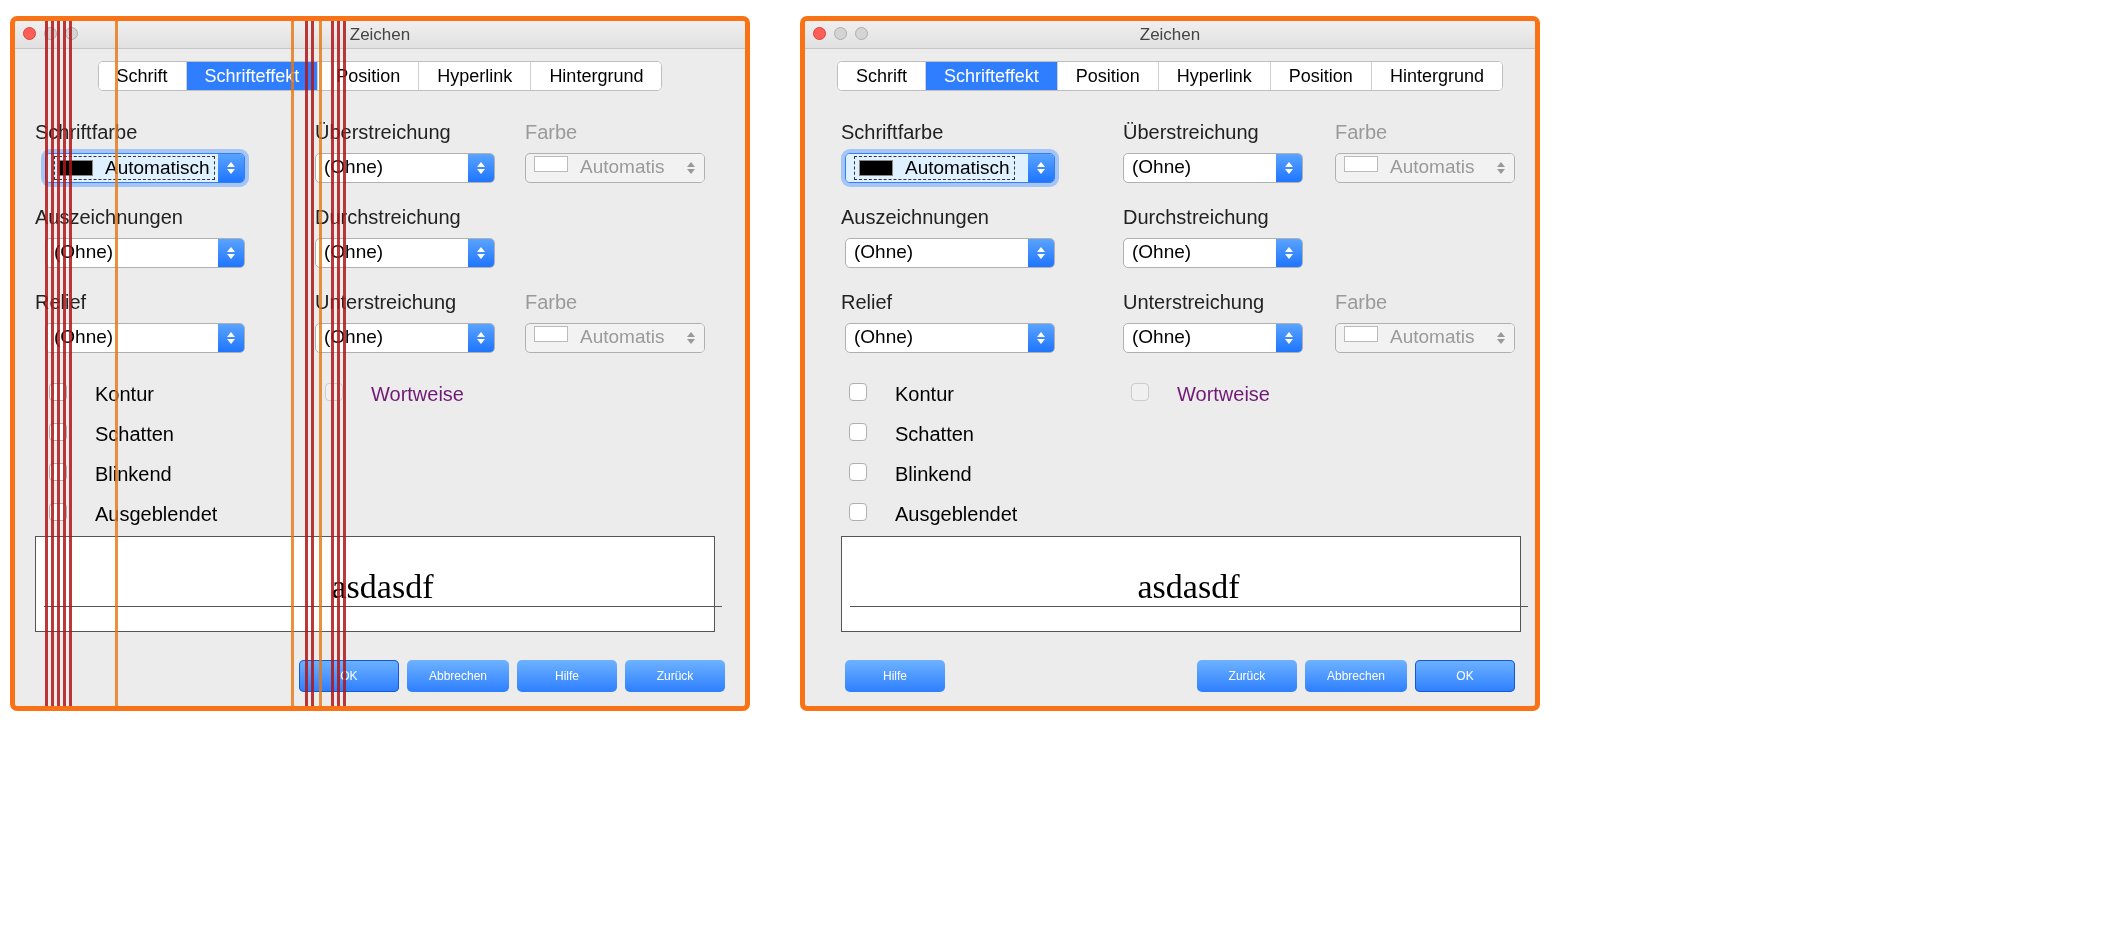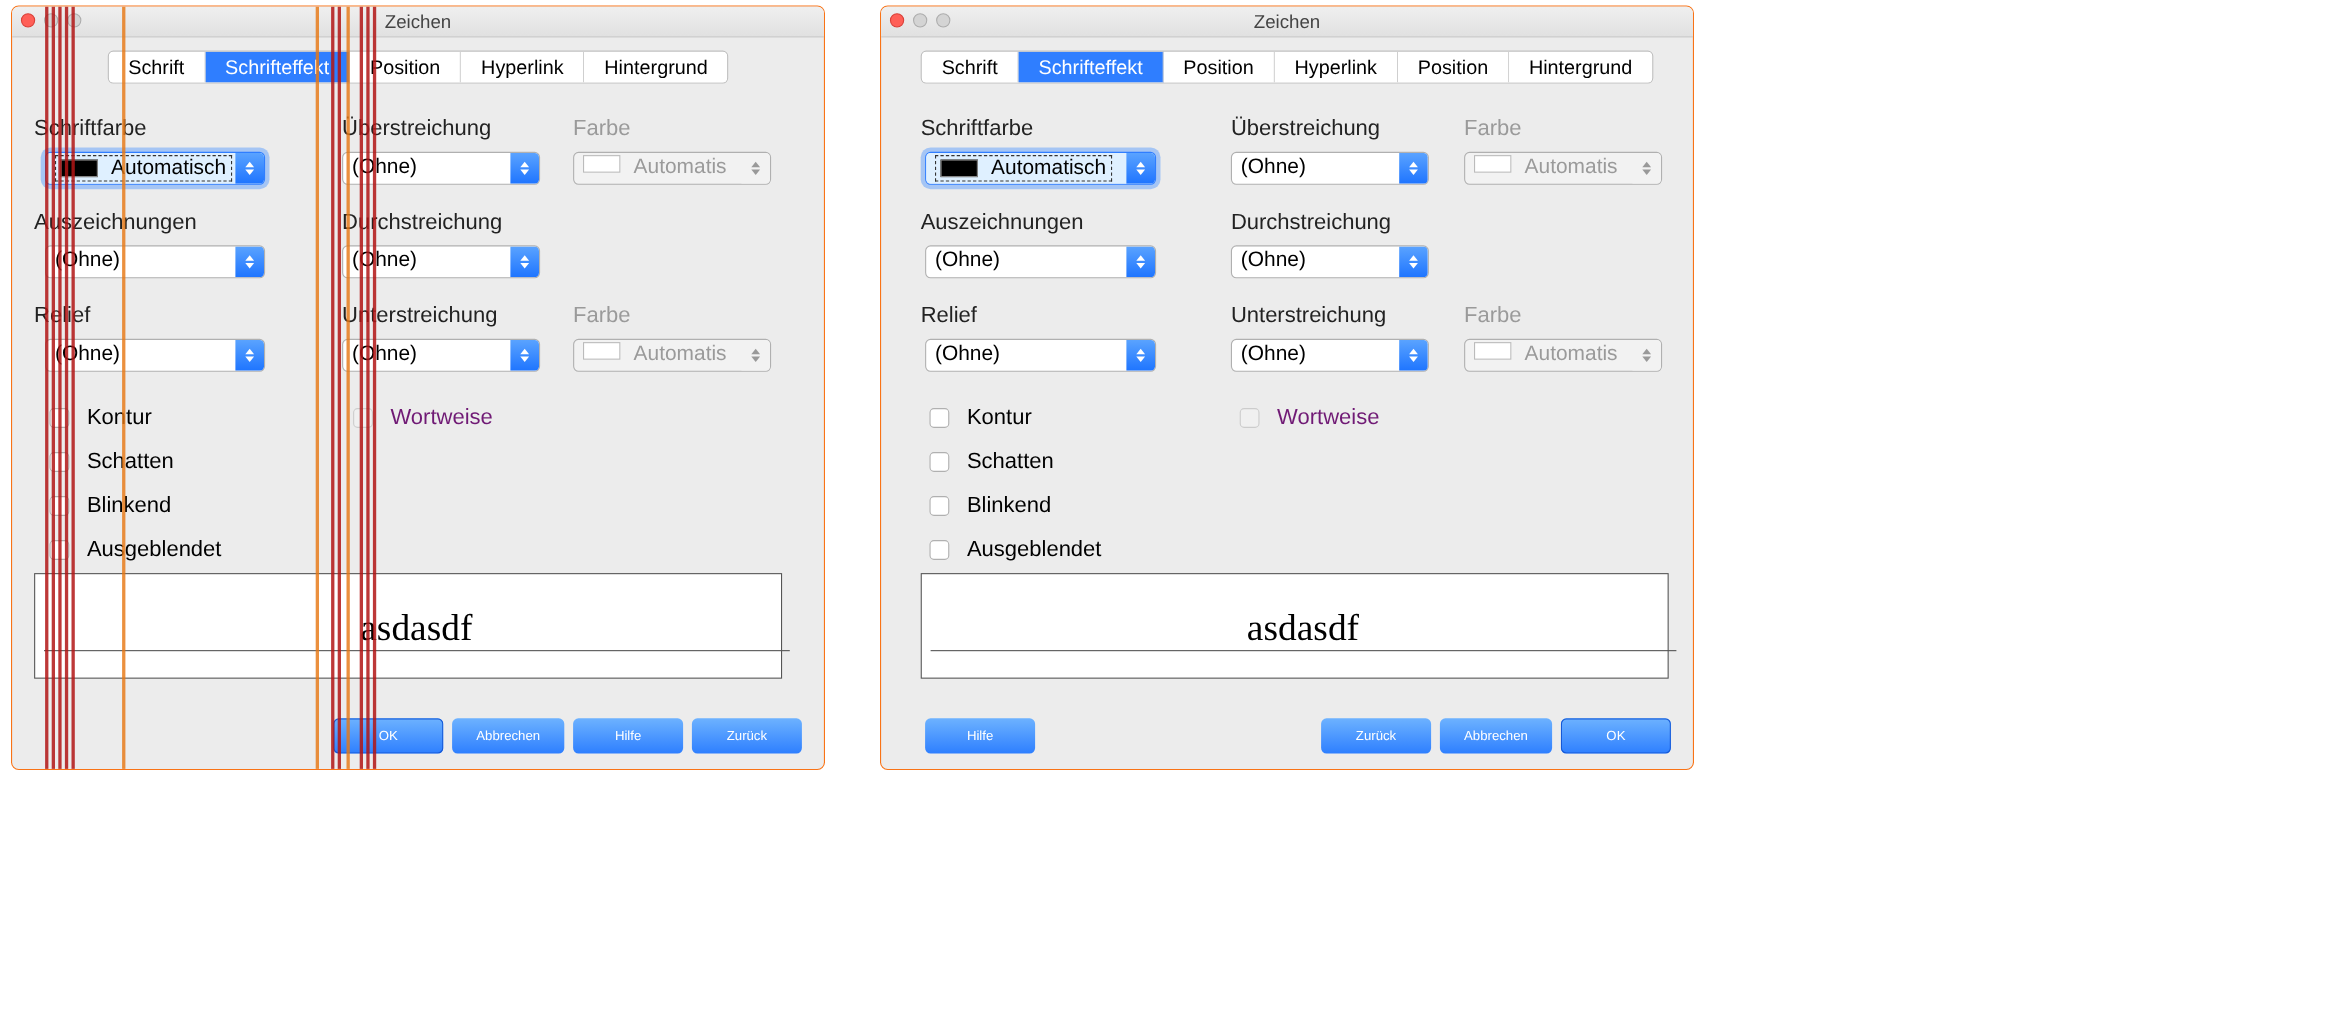--- a/index.html
+++ b/index.html
@@ -13,25 +13,25 @@
     height: 925px;
     position: relative;
   }
   .canvas {
     position: relative;
     width: 2127px;
     height: 925px;
   }
   .panel {
     position: absolute;
-    top: 5px;
+    top: 16px;
     width: 740px;
     height: 695px;
     background: #ececec;
-    border: 1px solid #f97316;
+    border: 5px solid #f97316;
     border-radius: 7px;
     overflow: hidden;
   }
   .panel-left  { left: 10px;  width: 740px; }
   .panel-right { left: 800px; width: 740px; }
 
   
   .titlebar {
     height: 28px;
     background: linear-gradient(#efefef, #e1e1e1);
@@ -166,21 +166,21 @@
   }
 
   .cfield-inner {
     display: flex;
     align-items: flex-start;
     gap: 6px;
     height: 100%;
   }
 
   
-  .ck { position: absolute; display: flex; align-items: center; gap: 16px; }
+  .ck { position: absolute; display: flex; align-items: flex-start; gap: 28px; }
   .ck-box {
     width: 18px; height: 18px;
     border: 1px solid #b0b0b0;
     border-radius: 4px;
     background: #fff;
   }
   .ck.disabled .ck-box { background: #f0f0f0; border-color: #ccc; }
   .ck.disabled .ck-label { color: #701a75; }
 
   

